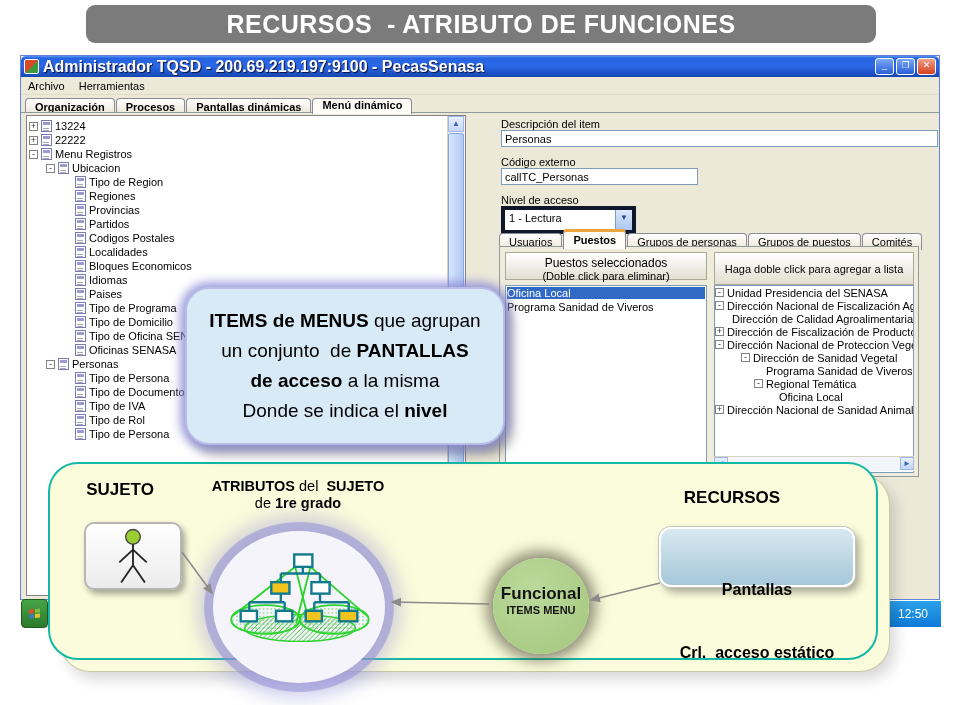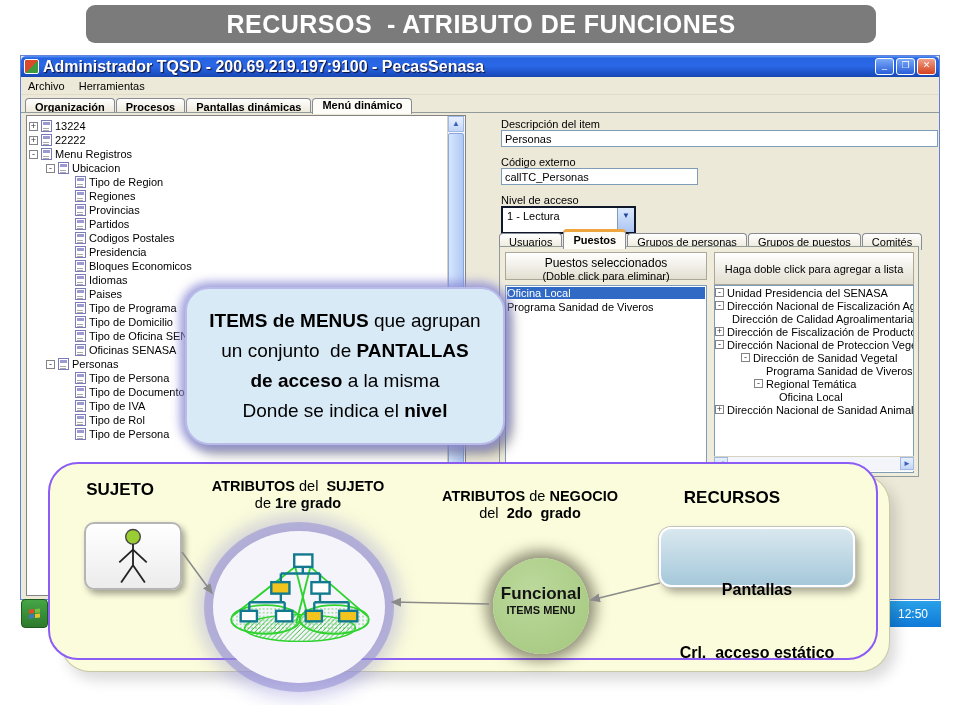--- a/index.html
+++ b/index.html
@@ -50,21 +50,21 @@
   .sbtn{position:absolute;left:0;width:16px;height:16px;background:linear-gradient(#e8f0fe,#c3d5f6);
         border:1px solid #9fb9e6;box-sizing:border-box;color:#3a62b5;font-size:8px;text-align:center;line-height:14px;}
   .sbtn.up{top:0;} .sbtn.down{bottom:0;}
   .sthumb{position:absolute;left:0;top:17px;width:16px;height:392px;border:1px solid #88a7da;border-radius:2px;
           background:linear-gradient(90deg,#d8e6fd,#b0c9f4);box-sizing:border-box;}
   
   .rightpane{position:absolute;left:458px;top:0;width:457px;height:483px;}
   .flabel{position:absolute;font-size:11px;}
   .finput{position:absolute;height:17px;border:1px solid #7f9db9;background:#fff;font-size:11px;
           font-family:"Liberation Sans",sans-serif;padding:0 3px;box-sizing:border-box;}
-  .combo{position:absolute;height:28px;border:2px solid #0f172a;background:#fff;box-sizing:border-box;}
+  .combo{position:absolute;height:28px;border:4px solid #0f172a;background:#fff;box-sizing:border-box;}
   .combo .val{font-size:11px;padding:2px 0 0 4px;}
   .combo .drop{position:absolute;right:0;top:0;bottom:0;width:16px;
                background:linear-gradient(#dce9fd,#aac4f2);border-left:1px solid #7f9db9;
                color:#24439a;font-size:8px;text-align:center;line-height:16px;}
   .innertabs{position:absolute;left:20px;top:116px;right:0;height:17px;}
   .innertabs .tab{font-weight:normal;}
   .innertabs .tab.active{font-weight:bold;border-top:3px solid #efa53d;padding-top:2px;}
   .grouppanel{position:absolute;left:20px;top:133px;width:420px;height:231px;background:#f0ecdc;
               border:1px solid #919b9c;box-sizing:border-box;}
   .listheader{position:absolute;border:1px solid #aca899;background:linear-gradient(#ffffff,#e2dfd0);
@@ -82,21 +82,21 @@
   .hbtn.left{left:0;} .hbtn.right{right:0;}
   
   .callout{position:absolute;left:185px;top:287px;width:320px;height:158px;background:#d9eaf7;
            border:2px solid #b9bce8;border-radius:24px;z-index:6;text-align:center;
            box-shadow:0 0 10px 5px rgba(138,138,214,.8),7px 9px 12px rgba(60,60,60,.45);
            padding-top:17px;box-sizing:border-box;}
   .callout .cline{font-size:19px;line-height:30px;color:#000;white-space:pre;}
   .seg{white-space:pre;} .seg.b{font-weight:bold;}
   
   .diagpanel{position:absolute;left:48px;top:462px;width:830px;height:198px;background:#fbfcdb;
-             border:2px solid #8b5cf6;border-radius:30px;z-index:5;box-sizing:border-box;
+             border:2px solid #14b8a6;border-radius:30px;z-index:5;box-sizing:border-box;
              box-shadow:12px 12px 0 -1px #fbfcdb,12px 12px 0 0 #c9c9a6,18px 20px 14px rgba(0,0,0,.15);}
   .dlabel{position:absolute;font-weight:bold;font-size:17px;text-align:center;color:#000;}
   .dheading{position:absolute;text-align:center;font-size:14.5px;line-height:17px;color:#000;}
   .subjbtn{position:absolute;left:34px;top:58px;width:98px;height:68px;background:linear-gradient(#ffffff,#ececec);
            border:2px solid #b5b5b5;border-radius:10px;box-shadow:3px 4px 6px rgba(0,0,0,.35);box-sizing:border-box;}
   .bigcircle{position:absolute;left:163px;top:67px;width:172px;height:152px;border-radius:50%;background:#f6f4fb;
              box-shadow:0 0 0 9px rgba(148,142,214,.55),0 0 18px 16px rgba(148,142,214,.4);}
   .greencircle{position:absolute;left:443px;top:94px;width:96px;height:96px;border-radius:50%;
                background:radial-gradient(circle at 40% 35%,#bcd99c,#a3c77d);
                box-shadow:0 0 14px 7px rgba(55,55,38,.55);text-align:center;color:#141414;}
@@ -205,21 +205,21 @@
             <span class="indent" style="width: 34px;"></span>
             <span class="expander"></span>
             <span class="ticon"></span>
             <span class="tlabel">Codigos Postales</span>
           </div>
 
           <div class="trow">
             <span class="indent" style="width: 34px;"></span>
             <span class="expander"></span>
             <span class="ticon"></span>
-            <span class="tlabel">Presidencia</span>
+            <span class="tlabel">Localidades</span>
           </div>
 
           <div class="trow">
             <span class="indent" style="width: 34px;"></span>
             <span class="expander"></span>
             <span class="ticon"></span>
             <span class="tlabel">Bloques Economicos</span>
           </div>
 
 
@@ -425,24 +425,20 @@
 </div>
 
 <div class="diagpanel">
   <div class="dlabel" style="left:15px;top:16px;width:110px;">SUJETO</div>
 
   <div class="dheading" style="left:148px;top:14px;width:200px;">
     <div><span class="seg b">ATRIBUTOS</span><span class="seg"> del  </span><span class="seg b">SUJETO</span></div>
     <div><span class="seg">de </span><span class="seg b">1re grado</span></div>
   </div>
 
-  <div class="dheading" style="left:380px;top:24px;width:200px;">
-    <div><span class="seg b">ATRIBUTOS</span><span class="seg"> de </span><span class="seg b">NEGOCIO</span></div>
-    <div><span class="seg">del  </span><span class="seg b">2do  grado</span></div>
-  </div>
 
   <div class="dlabel" style="left:612px;top:24px;width:140px;">RECURSOS</div>
 
   <div class="subjbtn">
     <svg viewBox="0 0 100 70" width="94" height="64">
       <circle cx="50" cy="14" r="8" fill="#9acd32" stroke="#444" stroke-width="1.5"></circle>
       <line x1="50" y1="22" x2="50" y2="45" stroke="#222" stroke-width="2"></line>
       <line x1="50" y1="28" x2="35" y2="42" stroke="#222" stroke-width="2"></line>
       <line x1="50" y1="28" x2="65" y2="42" stroke="#222" stroke-width="2"></line>
       <line x1="50" y1="45" x2="37" y2="64" stroke="#222" stroke-width="2"></line>

